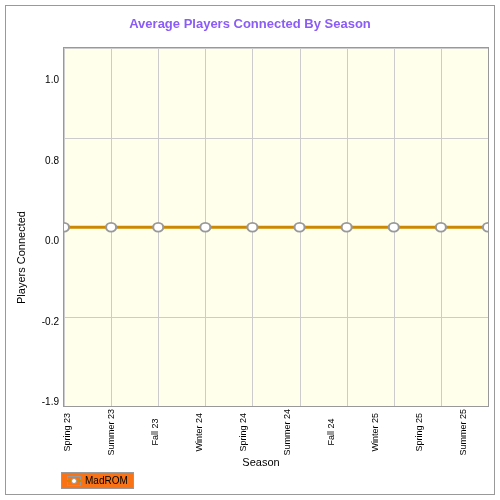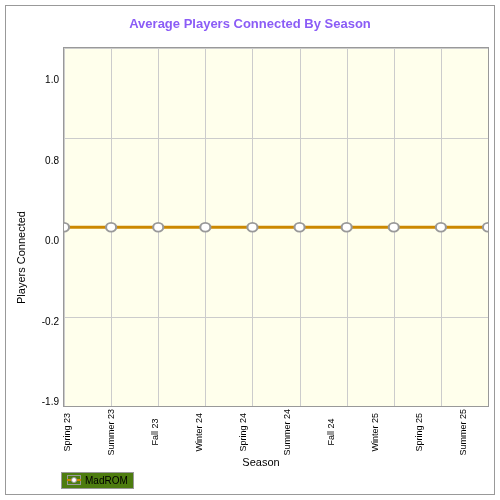--- a/index.html
+++ b/index.html
@@ -102,25 +102,25 @@
     }
     .legend-area {
       display: flex;
       align-items: center;
       justify-content: flex-start;
       padding: 4px 0 0 50px;
       width: 100%;
     }
     .legend-item {
       display: flex;
-      align-items: flex-start;
+      align-items: flex-end;
       font-size: 10px;
       border: 1px solid #999;
       padding: 2px 5px;
-      background: #4d7c0f;
+      background: #f97316;
     }
     .legend-color-box {
       width: 14px;
       height: 10px;
       border: 1px solid #999;
       margin-right: 4px;
       display: flex;
       align-items: center;
       justify-content: center;
       position: relative;

